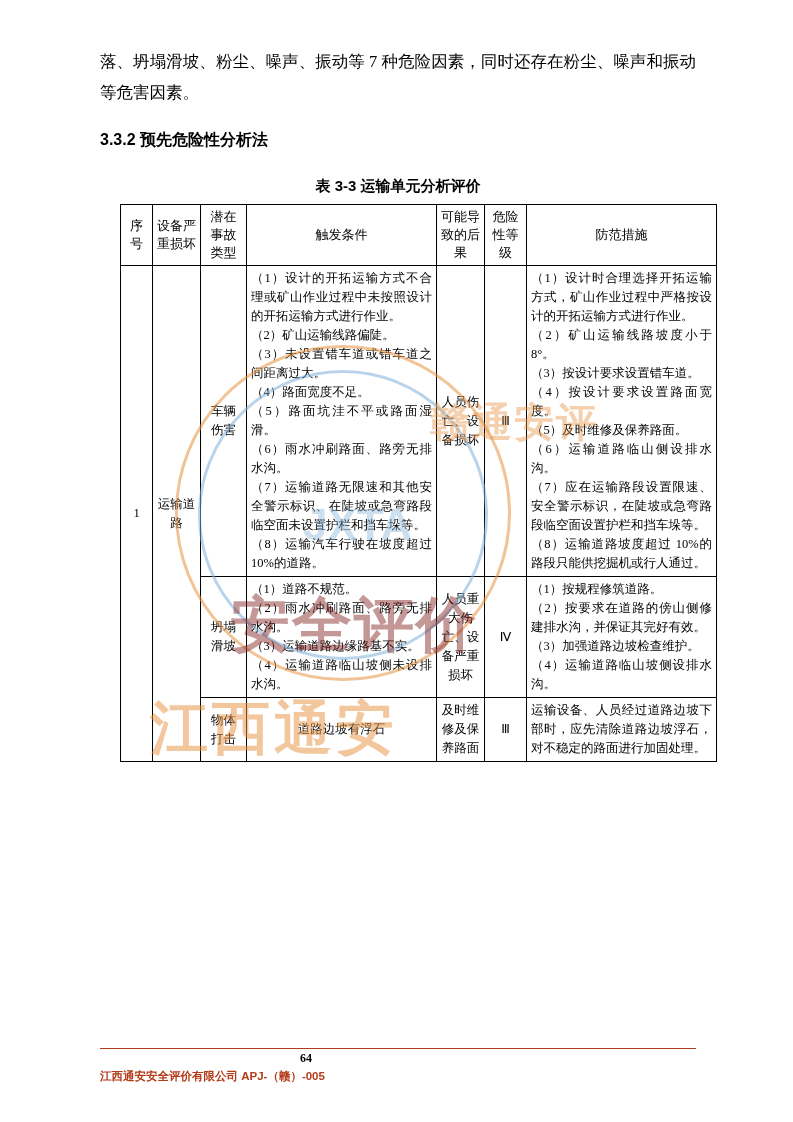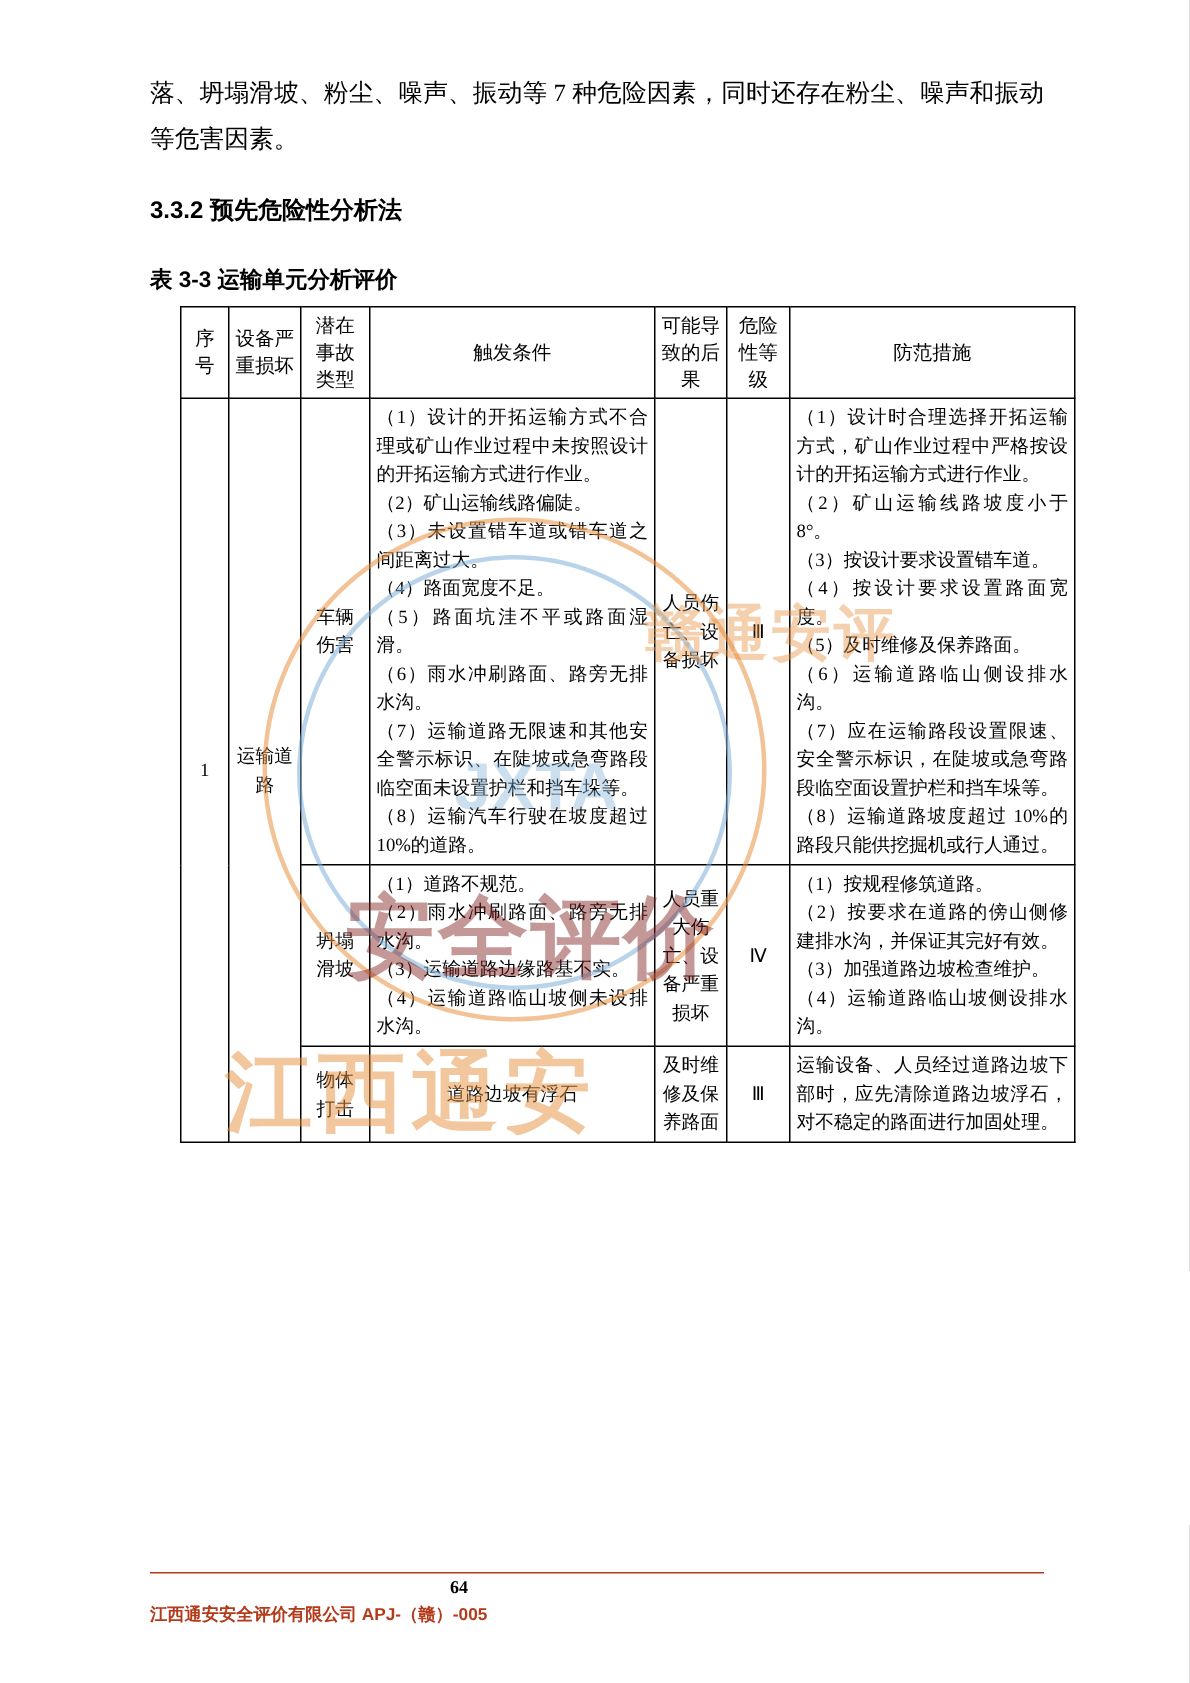--- a/index.html
+++ b/index.html
@@ -54,21 +54,21 @@
     font-family: "Liberation Serif", serif;
   }
   .sec-title {
     margin-top: 22px;
     margin-bottom: 10px;
     font-size: 16px;
     font-weight: bold;
     font-family: "Liberation Sans", sans-serif;
   }
   .tbl-caption {
-    text-align: left;
+    text-align: center;
     font-size: 15px;
     font-weight: bold;
     font-family: "Liberation Sans", sans-serif;
     margin-top: 26px;
     margin-bottom: 8px;
   }
 
   
   table.main {
     border-collapse: collapse;

